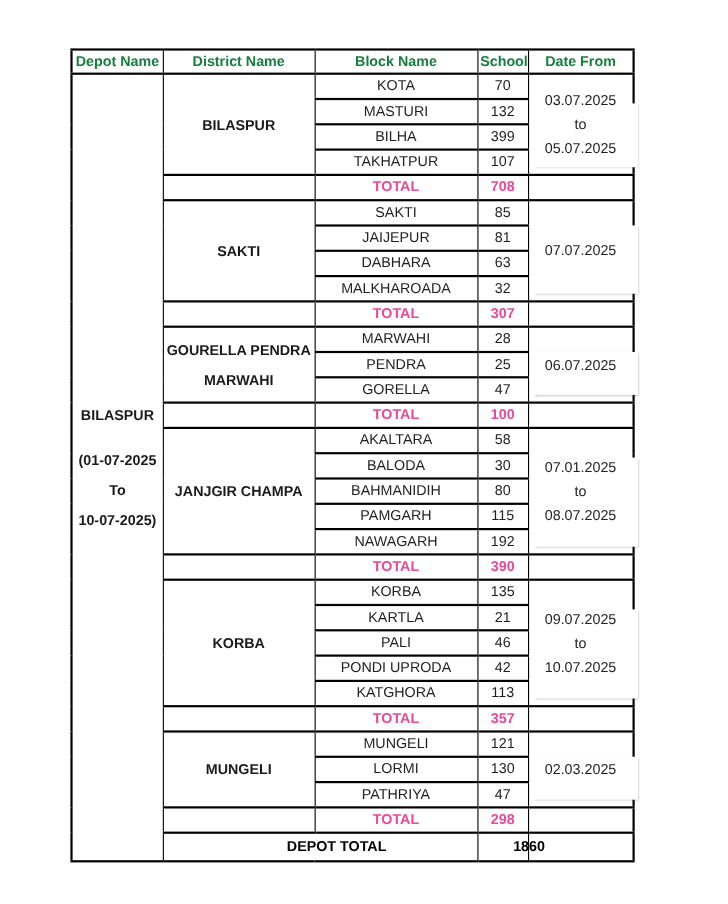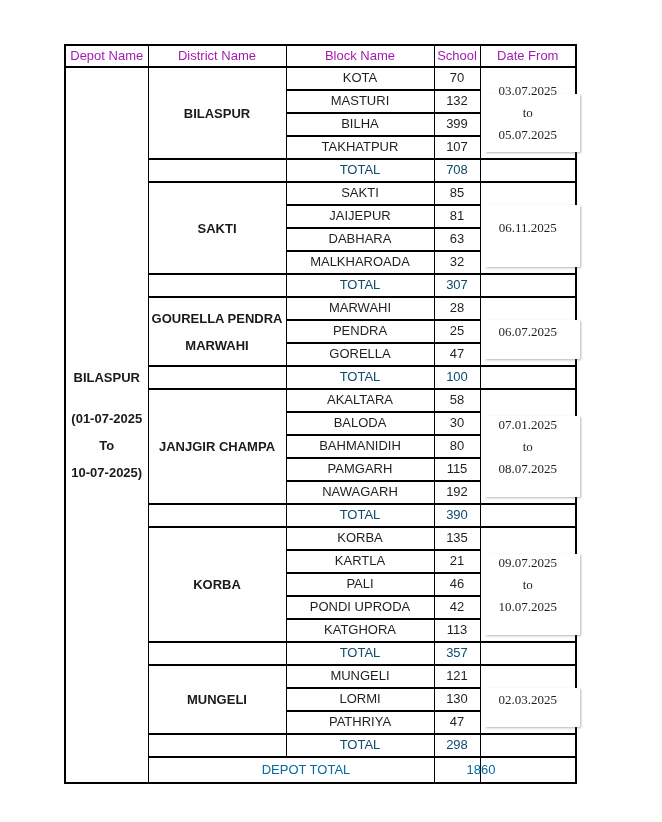--- a/index.html
+++ b/index.html
@@ -19,32 +19,32 @@
   col.c-date{width:96px;}
   th,td{
     border-style:solid;border-color:#000;
     border-top-width:2px;border-bottom-width:2px;
     border-left-width:1px;border-right-width:1px;
     text-align:center;vertical-align:middle;
     font-size:13px;line-height:1.15;
     padding:0 2px;overflow:visible;
     color:#1f1f1f;
   }
-  th{font-weight:normal;height:20px;color:#a21caf;}
+  th{font-weight:bold;height:20px;color:#15803d;}
   tr.block-row{height:23px;}
   tr.total-row{height:23px;}
   tr.depot-total-row{height:26px;}
   td.depot-cell{font-weight:bold;color:#1a1a1a;}
   td.district-cell{font-weight:bold;color:#1a1a1a;}
-  td.total-label-cell,td.total-value-cell{font-weight:normal;color:#0c4a6e;text-align:center;}
-  td.depot-total-label-cell,td.depot-total-value-cell{font-weight:normal;color:#0369a1;padding-left:32px;}
+  td.total-label-cell,td.total-value-cell{font-weight:bold;color:#ec4899;text-align:center;}
+  td.depot-total-label-cell,td.depot-total-value-cell{font-weight:bold;color:#000000;padding-left:32px;}
   .depot-lines{display:flex;flex-direction:column;align-items:center;}
   .depot-name{line-height:27px;margin-bottom:14px;}
   .depot-range-line{line-height:27px;}
-  td.date-cell{position:relative;font-family:Liberation Serif, serif;}
+  td.date-cell{position:relative;}
   .date-overlay{
     position:absolute;left:4px;right:-5px;top:26px;bottom:6px;
     background:#ffffff;box-shadow:1px 1px 2px rgba(90,90,90,0.45);
     z-index:1;pointer-events:none;
   }
   td.date-cell.short .date-overlay{top:22px;bottom:6px;}
   .date-lines{position:relative;z-index:2;}
   .date-line{line-height:22px;}
   .district-line{line-height:27px;}
 </style>
@@ -113,21 +113,21 @@
         </tr>
         <tr class="block-row">
           <td class="district-cell" rowspan="4">
             <div class="district-line">SAKTI</div>
           </td>
           <td>SAKTI</td>
           <td>85</td>
           <td class="date-cell short" rowspan="4">
             <div class="date-overlay"></div>
             <div class="date-lines">
-              <div class="date-line">06.11.2025</div>
+              <div class="date-line">07.07.2025</div>
             </div>
           </td>
         </tr>
         <tr class="block-row">
           <td>JAIJEPUR</td>
           <td>81</td>
         </tr>
         <tr class="block-row">
           <td>DABHARA</td>
           <td>63</td>

